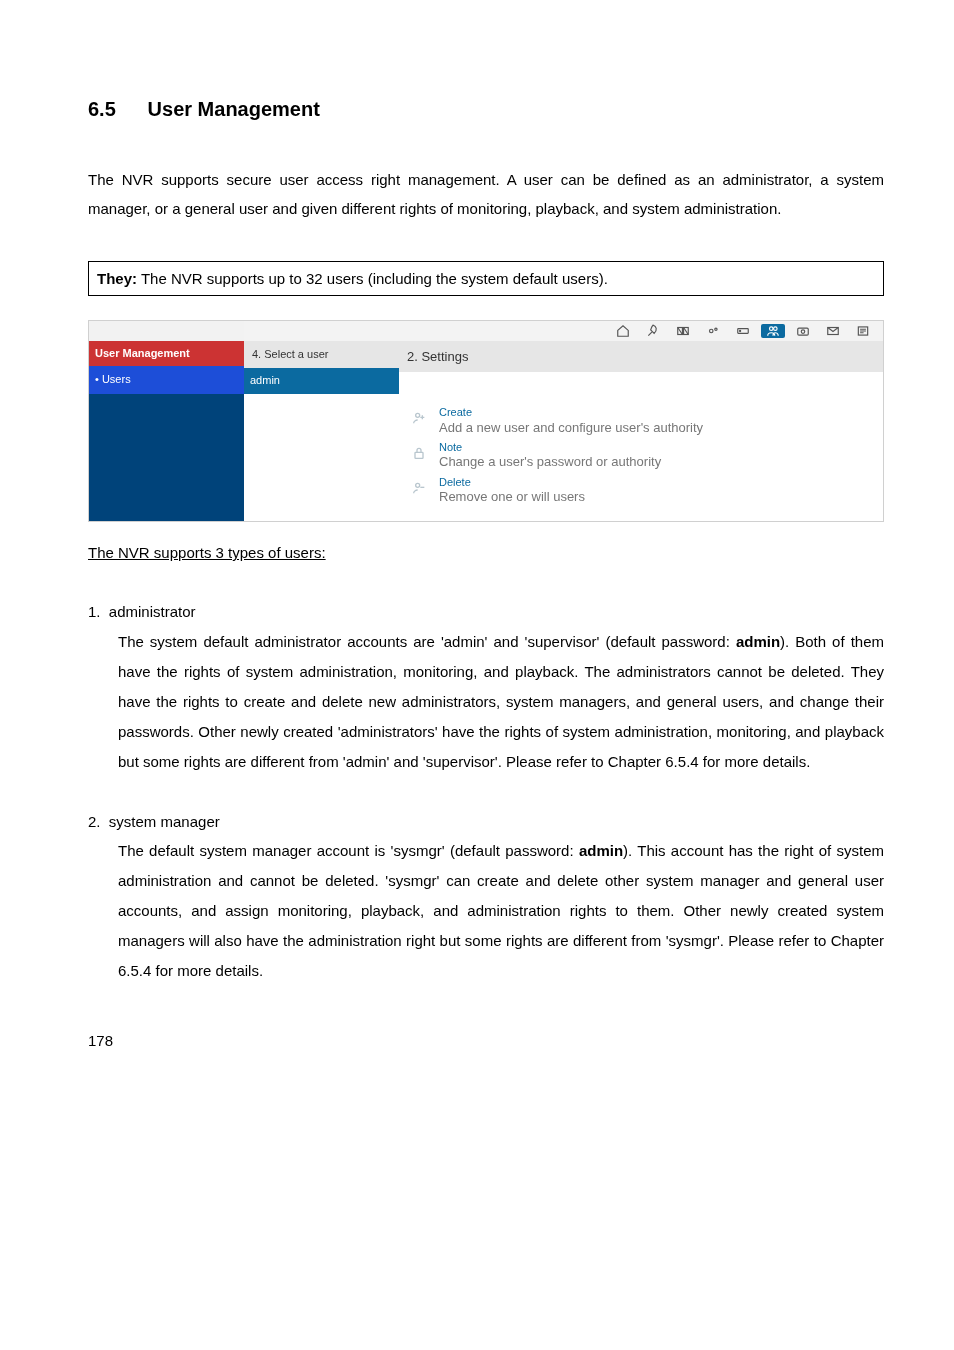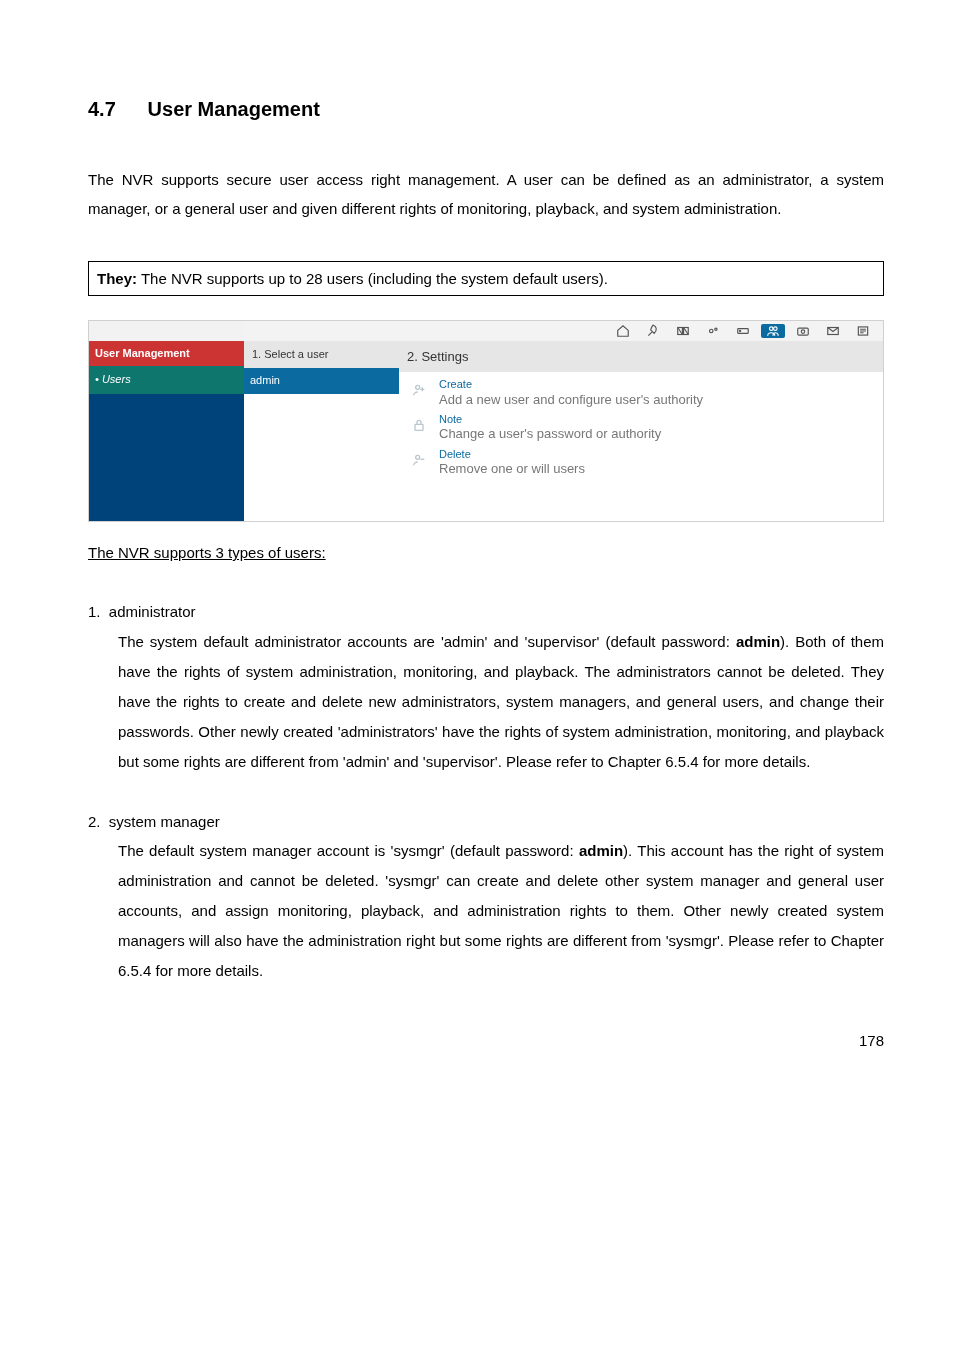--- a/index.html
+++ b/index.html
@@ -25,55 +25,55 @@
   .topbar-gutter { width: 155px; flex: 0 0 155px; background: #f2f2f2; }
   .topbar { flex: 1; height: 20px; background: #f3f3f3; display: flex; justify-content: flex-end; align-items: center; gap: 6px; padding: 0 8px; }
   .tb-icon { width: 24px; height: 14px; display: flex; align-items: center; justify-content: center; color: #444; }
   .tb-icon svg { width: 18px; height: 14px; display: block; }
   .tb-active { background: #0b6aa0; border-radius: 2px; color: #fff; }
   .tb-active svg { stroke: #fff !important; }
 
   .app-body { display: flex; background: #fff; min-height: 180px; }
   .sidebar { width: 155px; flex: 0 0 155px; background: #00437a; color: #fff; font-size: 11px; }
   .sidebar-head { background: #c33; color: #fff; padding: 2px 6px; font-weight: bold; font-size: 11px; }
-  .sidebar-item { padding: 3px 6px; color: #fff; font-size: 11px; background: #0f766e; font-style: italic; }
+  .sidebar-item { padding: 3px 6px; color: #fff; font-size: 11px; background: #1d4ed8; }
 
   .col-select { width: 155px; flex: 0 0 155px; background: #fff; }
   .col-select-head { background: #e6e6e6; color: #333; font-size: 11px; padding: 3px 8px; }
   .user-item { background: #0b6aa0; color: #fff; font-size: 11px; padding: 2px 6px; margin: 0; }
 
   .col-settings { flex: 1; background: #fff; }
   .col-settings-head { background: #e6e6e6; color: #333; font-size: 13px; padding: 3px 8px; }
-  .settings-list { padding: 6px 10px; }
+  .settings-list { padding: 6px 10px; margin-top: 28px; }
   .setting-row { display: flex; align-items: flex-start; gap: 10px; margin-bottom: 6px; }
   .setting-icon { width: 20px; height: 24px; flex: 0 0 20px; color: #b9c6ce; display:flex; align-items:center; justify-content:center; }
   .setting-icon svg { width: 16px; height: 16px; }
   .setting-text .t1 { color: #0b6aa0; font-size: 11px; line-height: 1.2; }
   .setting-text .t2 { color: #777; font-size: 13px; line-height: 1.2; }
 
   .caption { margin: 16px 0 30px 0; text-decoration: underline; }
 
   .list-item { margin-bottom: 30px; }
   .li-head { }
   .li-body { padding-left: 30px; text-align: justify; line-height: 2; }
 
-  .page-no { text-align: right; font-size: 15px; margin-top: 40px; }
+  .page-no { text-align: left; font-size: 15px; margin-top: 40px; }
 </style>
 </head>
 <body>
 
 <h2 class="section-heading">
-  <span class="sec-no">4.7</span>
+  <span class="sec-no">6.5</span>
   <span>User Management</span>
 </h2>
 
 <p class="intro">The NVR supports secure user access right management.   A user can be defined as an administrator, a system manager, or a general user and given different rights of monitoring, playback, and system administration.</p>
 
 <div class="note-box">
-  <b>They:</b><span> The NVR supports up to 28 users (including the system default users).</span>
+  <b>They:</b><span> The NVR supports up to 32 users (including the system default users).</span>
 </div>
 
 <div class="app-panel">
   <div class="topbar-row">
     <div class="topbar-gutter"></div>
     <div class="topbar">
       <span class="tb-icon">
           <svg viewBox="0 0 24 24" fill="none" stroke="#555" stroke-width="2">
             <path d="M3 11 L12 3 L21 11 V21 H3 Z"></path>
           </svg>
@@ -128,21 +128,21 @@
           </svg>
         </span>
     </div>
   </div>
   <div class="app-body">
     <div class="sidebar">
       <div class="sidebar-head">User Management</div>
       <div class="sidebar-item">• Users</div>
     </div>
     <div class="col-select">
-      <div class="col-select-head">1. Select a user</div>
+      <div class="col-select-head">4. Select a user</div>
       <div class="user-item">admin</div>
     </div>
     <div class="col-settings">
       <div class="col-settings-head">2. Settings</div>
       <div class="settings-list">
         <div class="setting-row">
           <div class="setting-icon">
               <svg viewBox="0 0 24 24" fill="none" stroke="currentColor" stroke-width="2">
                 <circle cx="10" cy="8" r="3"></circle>
                 <path d="M4 20c0-3 3-5 6-5"></path>

